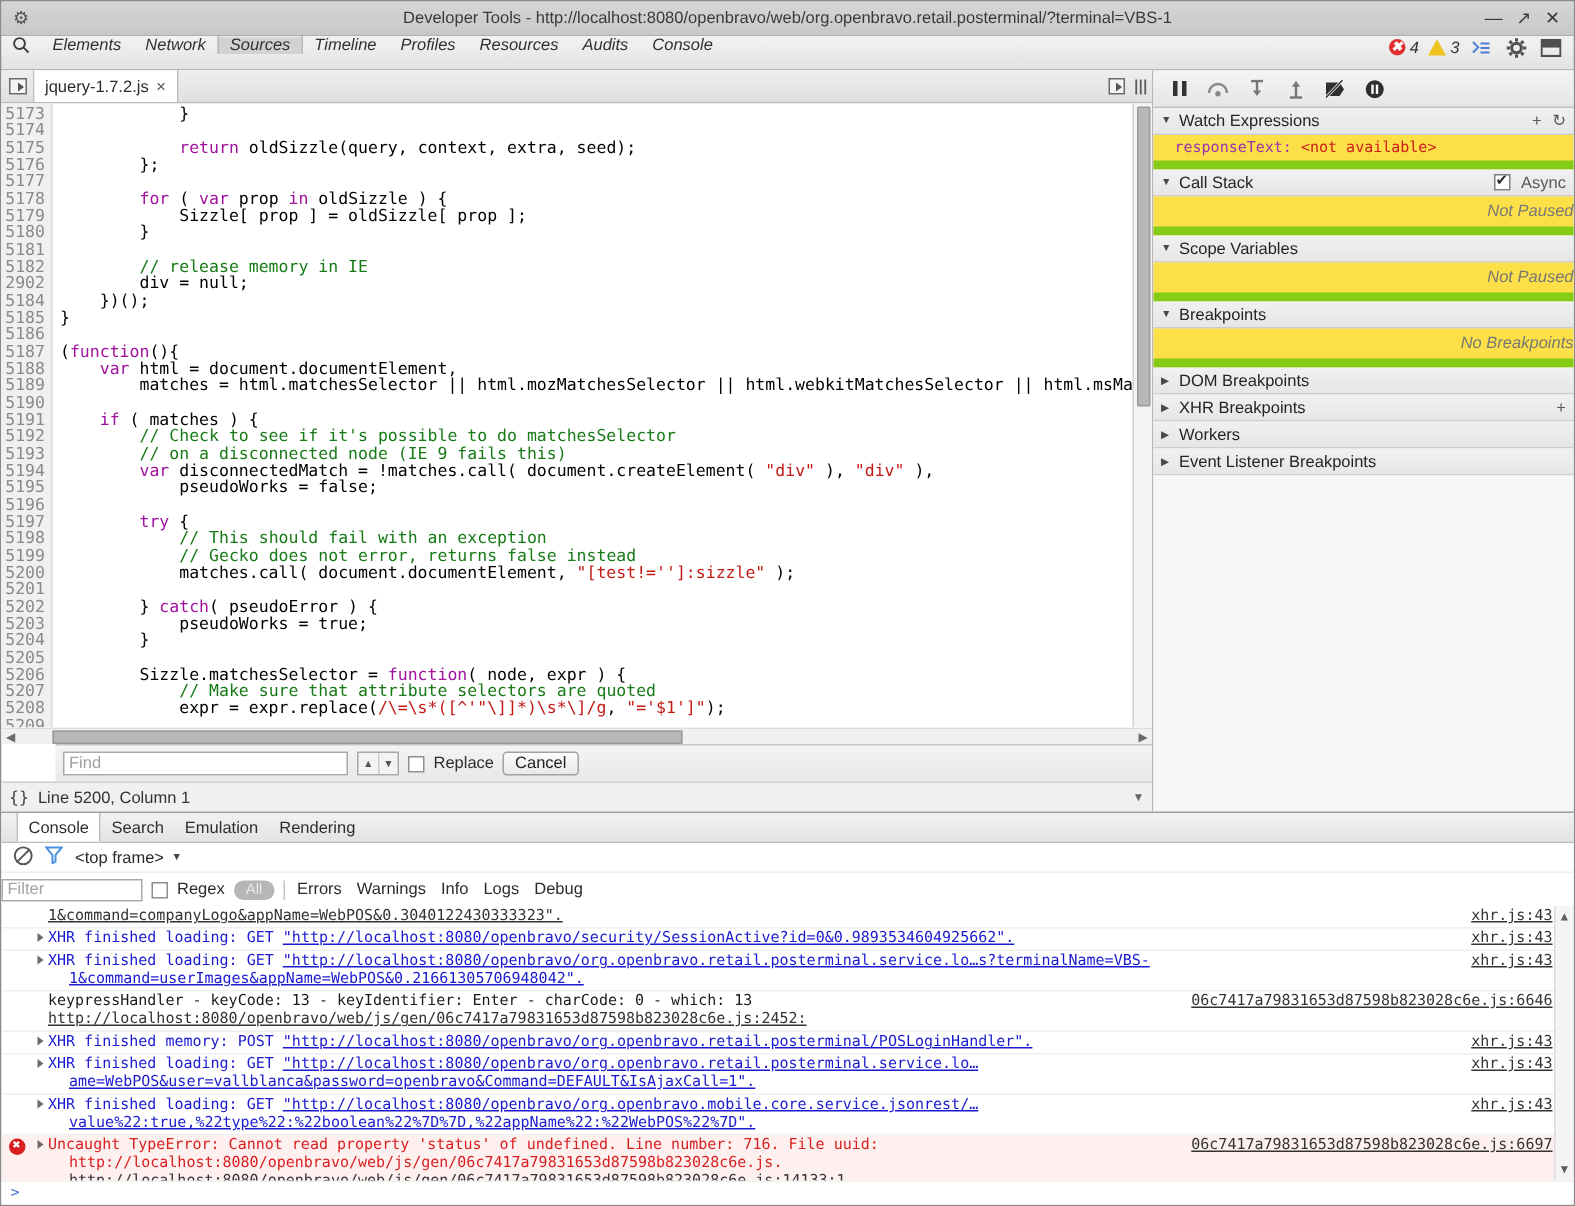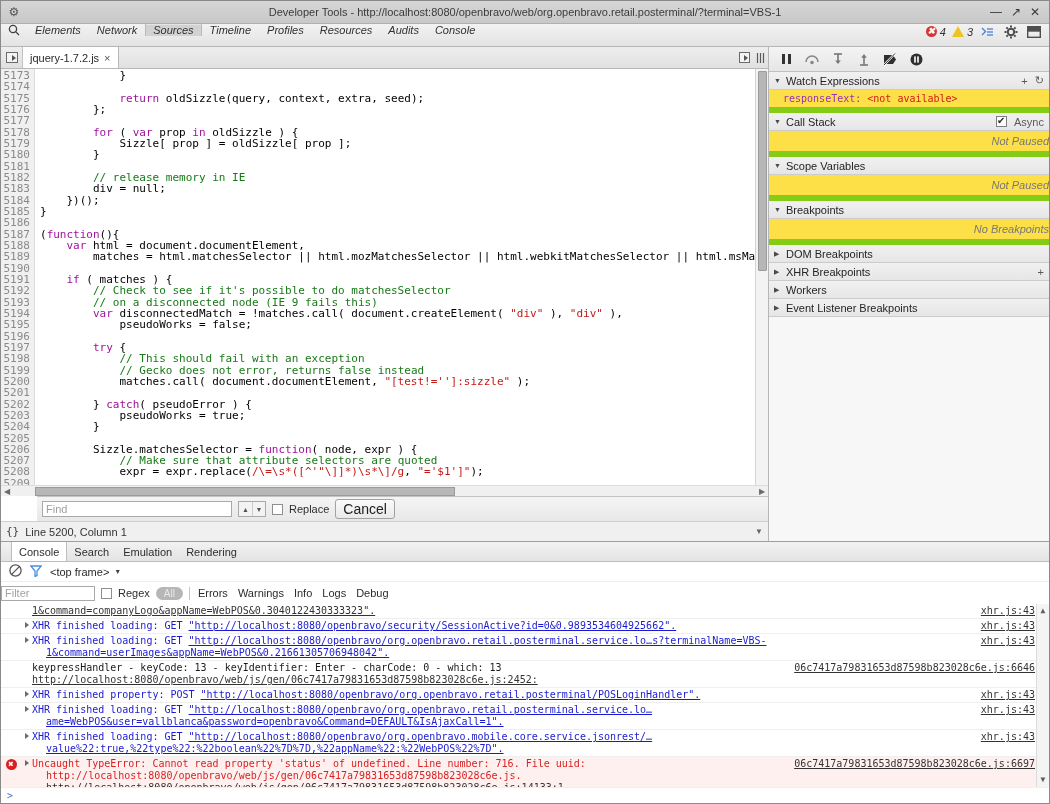--- a/index.html
+++ b/index.html
@@ -145,21 +145,21 @@
   .find-input::placeholder { color: #a0a0a0; }
   .spin { display: flex; border: 1px solid #a9a9a9; background:#f3f3f3;
           height: 16px; align-items: stretch; }
   .spin b { width: 13px; display:flex;align-items:center;justify-content:center;
             font-size: 7px; color:#555; font-weight: normal; }
   .spin b+b { border-left: 1px solid #cdcdcd; }
   .chk { width: 11px; height: 11px; border: 1px solid #8e8e8e; background: #fff;
          display:inline-block; vertical-align: middle; }
   .lbl { font-size: 11px; color: #2e2e2e; }
   .btn-cancel { border: 1px solid #a2a2a2; border-radius: 3px;
-                background: linear-gradient(#fbfbfb,#e9e9e9); font-size: 14px;
+                background: linear-gradient(#fbfbfb,#e9e9e9); font-size: 11px;
                 padding: 1px 7px; color: #222; }
   .statusline {
     height: 20px; flex: 0 0 20px; display: flex; align-items: center;
     gap: 6px; padding: 0 5px; background: #f0f0f0;
     border-top: 1px solid #cfcfcf; font-size: 11px; color: #333;
   }
   .statusline .braces { font-family: "DejaVu Sans Mono", monospace; color:#444; }
   .statusline .right { margin-left:auto; font-size:8px; color:#666; }
 
   
@@ -361,21 +361,21 @@
               <div>5173</div>
               <div>5174</div>
               <div>5175</div>
               <div>5176</div>
               <div>5177</div>
               <div>5178</div>
               <div>5179</div>
               <div>5180</div>
               <div>5181</div>
               <div>5182</div>
-              <div>5183</div>
+              <div>2902</div>
               <div>5184</div>
               <div>5185</div>
               <div>5186</div>
               <div>5187</div>
               <div>5188</div>
               <div>5189</div>
               <div>5190</div>
               <div>5191</div>
               <div>5192</div>
               <div>5193</div>
@@ -601,21 +601,21 @@
             <div class="ic-col"></div>
             <div class="tw-col"></div>
             <div class="msg-col"><span class="plain">keypressHandler - keyCode: 13 - keyIdentifier: Enter - charCode: 0 - which: 13 </span><span class="srclink">http://localhost:8080/openbravo/web/js/gen/06c7417a79831653d87598b823028c6e.js:2452:</span></div>
             <div class="src-col"><span class="srclink">06c7417a79831653d87598b823028c6e.js:6646</span></div>
           </div>
           <div class="logrow">
             <div class="ic-col"></div>
             <div class="tw-col">
               <i></i>
             </div>
-            <div class="msg-col"><span class="blue">XHR finished property: POST </span><span class="link">"http://localhost:8080/openbravo/org.openbravo.retail.posterminal/POSLoginHandler".</span></div>
+            <div class="msg-col"><span class="blue">XHR finished memory: POST </span><span class="link">"http://localhost:8080/openbravo/org.openbravo.retail.posterminal/POSLoginHandler".</span></div>
             <div class="src-col"><span class="srclink">xhr.js:43</span></div>
           </div>
           <div class="logrow">
             <div class="ic-col"></div>
             <div class="tw-col">
               <i></i>
             </div>
             <div class="msg-col"><span class="blue">XHR finished loading: GET </span><span class="link">"http://localhost:8080/openbravo/org.openbravo.retail.posterminal.service.lo…</span><span class="indent2 link">ame=WebPOS&amp;user=vallblanca&amp;password=openbravo&amp;Command=DEFAULT&amp;IsAjaxCall=1".</span></div>
             <div class="src-col"><span class="srclink">xhr.js:43</span></div>
           </div>

